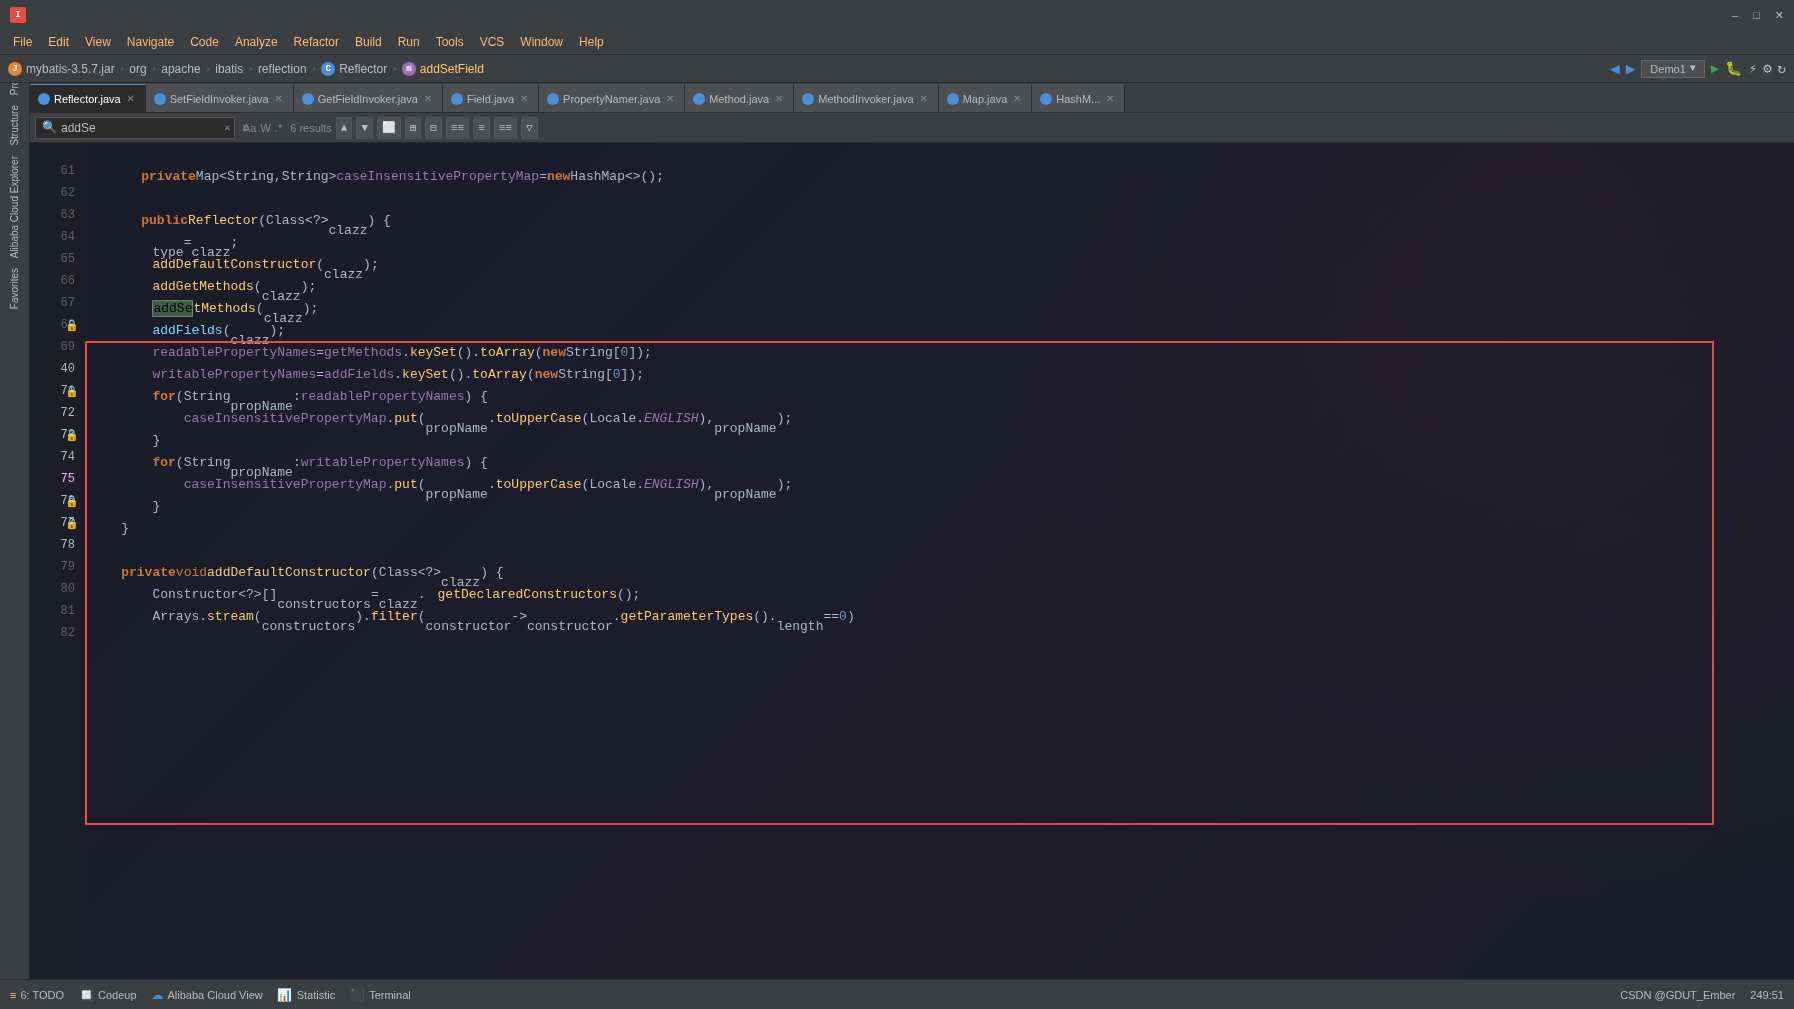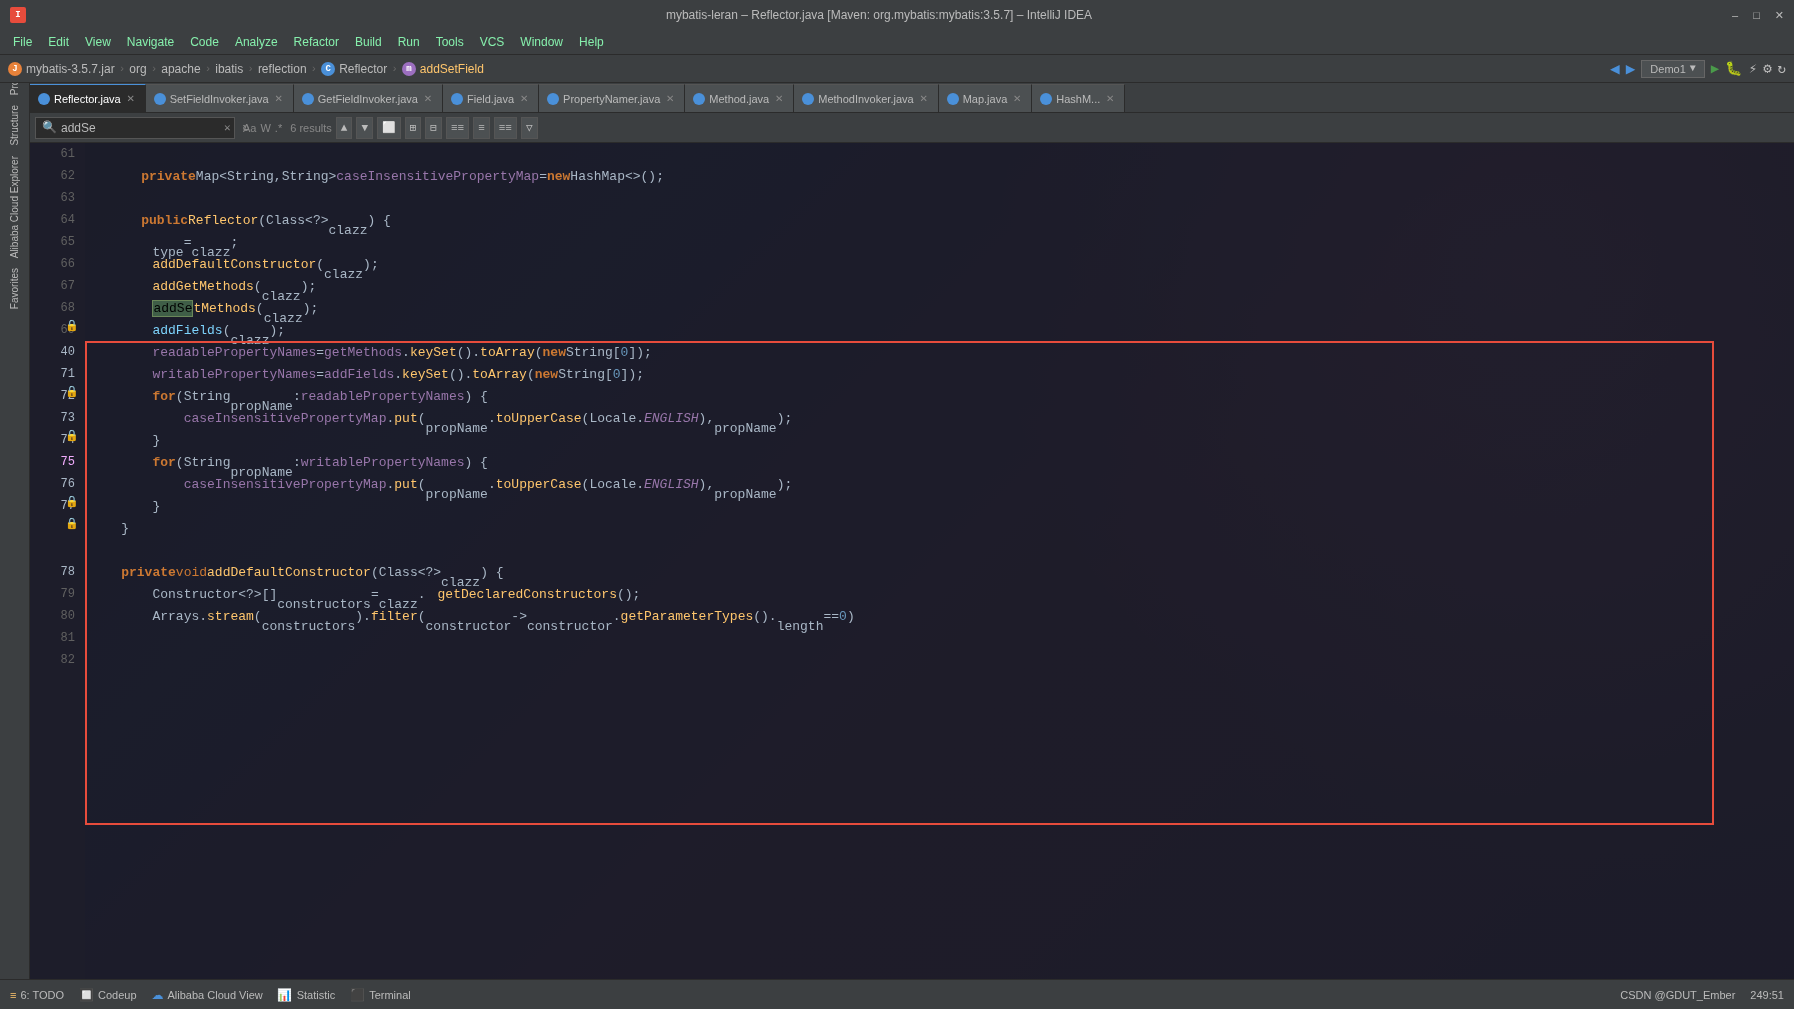--- a/index.html
+++ b/index.html
@@ -84,21 +84,21 @@
       top: 30px; left: 0; right: 0;
       height: 25px;
       background: #3c3f41;
       display: flex;
       align-items: center;
       padding: 0 5px;
       z-index: 10;
       border-bottom: 1px solid #2b2b2b;
     }
     .menu-item {
-      color: #86efac;
+      color: #fdba74;
       font-size: 12px;
       font-family: 'Segoe UI', sans-serif;
       padding: 2px 8px;
       cursor: pointer;
     }
 
     
     .breadcrumb-bar {
       position: absolute;
       top: 55px; left: 0; right: 0;
@@ -279,21 +279,21 @@
 
     
     .gutter {
       position: absolute;
       top: 0; left: 0;
       width: 55px;
       bottom: 0;
       background: rgba(30, 30, 42, 0.9);
       display: flex;
       flex-direction: column;
-      padding-top: 0;
+      padding-top: 17px;
     }
     .line-num {
       height: 22px;
       display: flex;
       align-items: center;
       justify-content: flex-end;
       padding-right: 10px;
       color: #606060;
       font-size: 12px;
       min-height: 22px;
@@ -367,21 +367,20 @@
 </head>
 <body>
 
 <div class="bg-overlay"></div>
 <div class="bg-anime"></div>
 
 <div class="titlebar">
   <div class="titlebar-left">
     <div class="titlebar-icon">I</div>
   </div>
-  <div class="titlebar-title">mybatis-leran – Reflector.java [Maven: org.mybatis:mybatis:3.5.7] – IntelliJ IDEA</div>
   <div class="titlebar-right">
     <span class="titlebar-btn">–</span>
     <span class="titlebar-btn">□</span>
     <span class="titlebar-btn">✕</span>
   </div>
 </div>
 
 <div class="menubar">
   <span class="menu-item">File</span>
   <span class="menu-item">Edit</span>
@@ -521,21 +520,21 @@
     <div class="line-num">68</div>
     <div class="line-num">69</div>
     <div class="line-num" style="color:#a9b7c6;">40</div>
     <div class="line-num" style="color:#a9b7c6;text-align:center;">71</div>
     <div class="line-num" style="color:#a9b7c6;">72</div>
     <div class="line-num" style="color:#a9b7c6;">73</div>
     <div class="line-num" style="color:#a9b7c6;">74</div>
     <div class="line-num" style="color:#f0abfc;">75</div>
     <div class="line-num" style="color:#a9b7c6;">76</div>
     <div class="line-num" style="color:#a9b7c6;">77</div>
-    <div class="line-num" style="color:#a9b7c6;margin-top:44px;">78</div>
+    <div class="line-num" style="color:#a9b7c6;">78</div>
     <div class="line-num">79</div>
     <div class="line-num">80</div>
     <div class="line-num">81</div>
     <div class="line-num">82</div>
   </div>
 
   <div class="code-area">
 
     <div class="code-line"></div>
 

